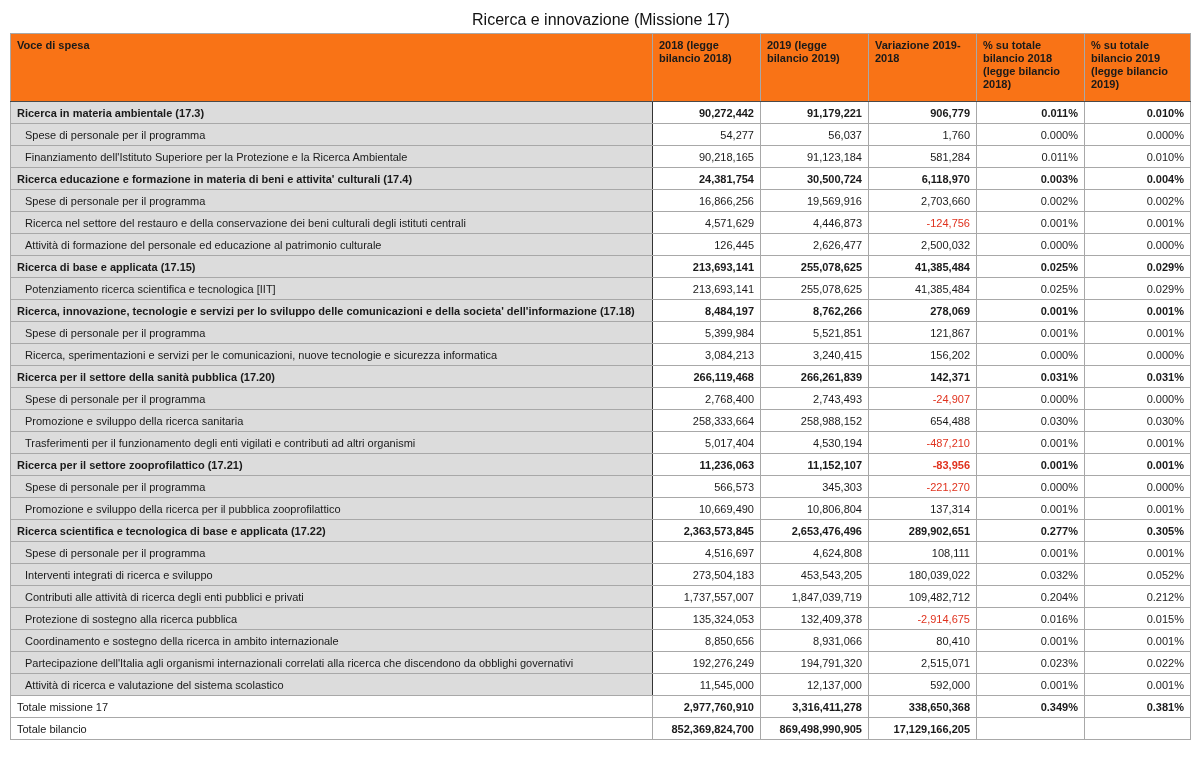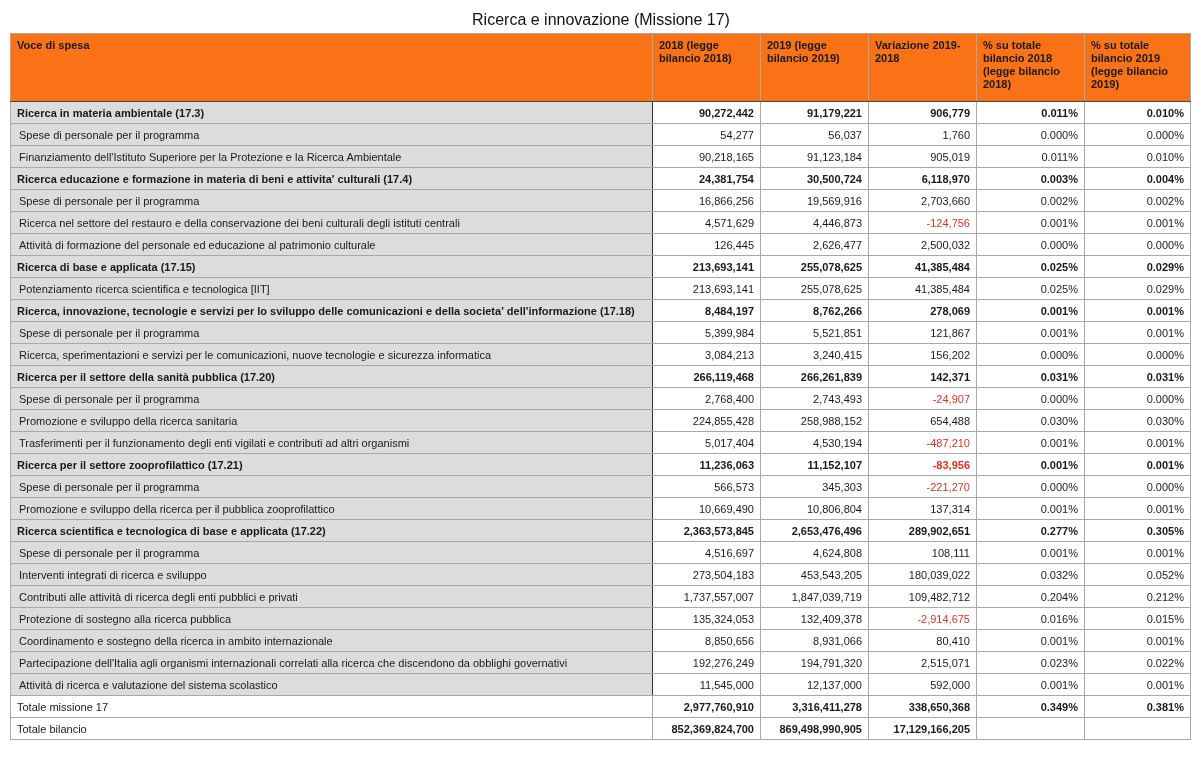--- a/index.html
+++ b/index.html
@@ -5,21 +5,21 @@
   html, body { margin: 0; padding: 0; background: #ffffff; }
   body { width: 1202px; height: 771px; overflow: hidden; font-family: "Liberation Sans", sans-serif; color: #1a1a1a; }
   .title { position: absolute; top: 11px; left: 0; width: 1202px; text-align: center; font-size: 16px; color: #111; }
   table { position: absolute; top: 33px; left: 10px; border-collapse: collapse; table-layout: fixed; width: 1180px; font-size: 11px; }
   col.c0 { width: 642px; } col.c1 { width: 108px; } col.c2 { width: 108px; } col.c3 { width: 108px; } col.c4 { width: 108px; } col.c5 { width: 106px; }
   th, td { border: 1px solid #a8a8a8; padding: 0 6px; height: 21px; white-space: nowrap; overflow: hidden; }
   thead th { background: #f97316; font-weight: bold; text-align: left; vertical-align: top; height: 62px; padding-top: 5px; white-space: normal; line-height: 13px; border-bottom: 1.5px solid #4a4a4a; }
   tbody td.label { background: #dcdcdc; border-right: 1.5px solid #333; }
   tbody td.num { text-align: right; }
   tr.group td { font-weight: bold; margin-top: 18px; }
-  tr.item td.label { padding-left: 8px; }
+  tr.item td.label { padding-left: 14px; }
   .neg { color: #e0321e; }
   tfoot td { background: #ffffff; }
   tfoot tr.first td { border-top: 1.5px solid #4a4a4a; }
   tfoot td.num { text-align: right; font-weight: bold; }
   tfoot td.label { font-weight: normal; }
 </style>
 </head>
 <body>
 
 <div class="title">Ricerca e innovazione (Missione 17)</div>
@@ -57,21 +57,21 @@
         <td class="num">54,277</td>
         <td class="num">56,037</td>
         <td class="num">1,760</td>
         <td class="num">0.000%</td>
         <td class="num">0.000%</td>
       </tr>
       <tr class="item">
         <td class="label">Finanziamento dell'Istituto Superiore per la Protezione e la Ricerca Ambientale</td>
         <td class="num">90,218,165</td>
         <td class="num">91,123,184</td>
-        <td class="num">905,019</td>
+        <td class="num">581,284</td>
         <td class="num">0.011%</td>
         <td class="num">0.010%</td>
       </tr>
       <tr class="group">
         <td class="label">Ricerca educazione e formazione in materia di beni e attivita' culturali (17.4)</td>
         <td class="num">24,381,754</td>
         <td class="num">30,500,724</td>
         <td class="num">6,118,970</td>
         <td class="num">0.003%</td>
         <td class="num">0.004%</td>
@@ -151,21 +151,21 @@
       <tr class="item">
         <td class="label">Spese di personale per il programma</td>
         <td class="num">2,768,400</td>
         <td class="num">2,743,493</td>
         <td class="num neg">-24,907</td>
         <td class="num">0.000%</td>
         <td class="num">0.000%</td>
       </tr>
       <tr class="item">
         <td class="label">Promozione e sviluppo della ricerca sanitaria</td>
-        <td class="num">224,855,428</td>
+        <td class="num">258,333,664</td>
         <td class="num">258,988,152</td>
         <td class="num">654,488</td>
         <td class="num">0.030%</td>
         <td class="num">0.030%</td>
       </tr>
       <tr class="item">
         <td class="label">Trasferimenti per il funzionamento degli enti vigilati e contributi ad altri organismi</td>
         <td class="num">5,017,404</td>
         <td class="num">4,530,194</td>
         <td class="num neg">-487,210</td>

